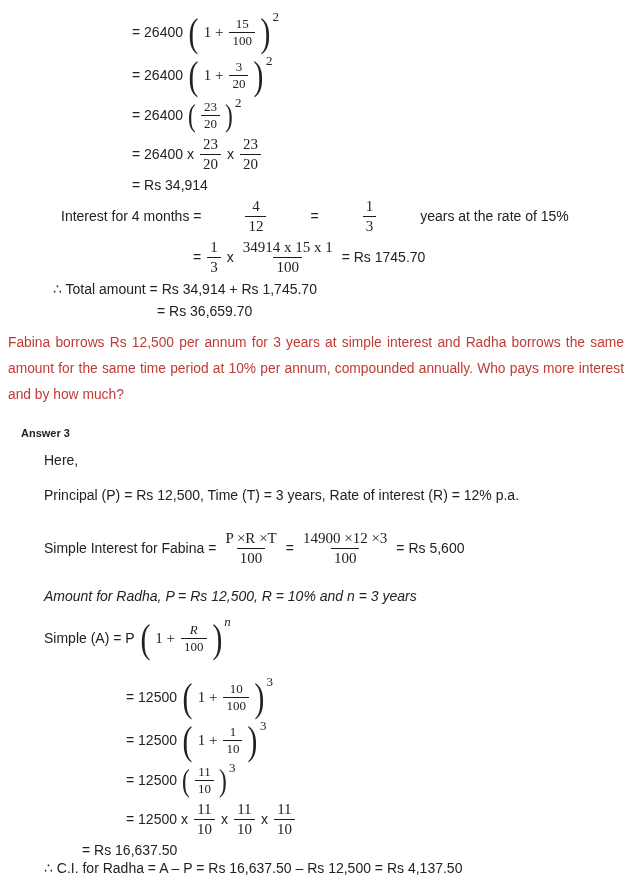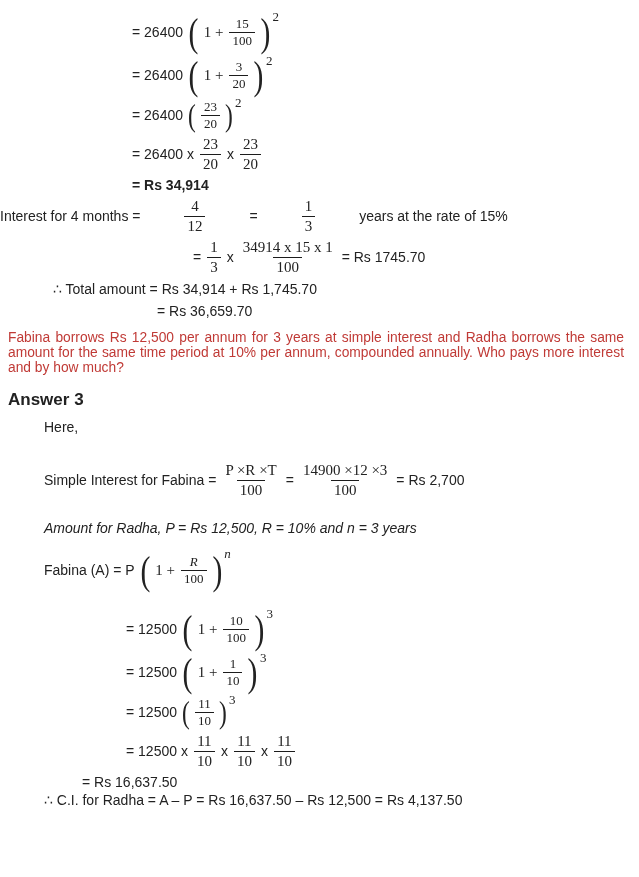--- a/index.html
+++ b/index.html
@@ -34,37 +34,37 @@
     align-self:flex-start;font-family:"Liberation Serif",serif;
     font-size:13px;margin-left:-3px;margin-top:-1px;
   }
   .exp.it{font-style:italic;}
   .it{font-style:italic;}
   
   .eq1{height:44px;margin-left:132px;}
   .eq2{height:42px;margin-left:132px;}
   .eq3{height:38px;margin-left:132px;}
   .eq4{height:40px;margin-left:132px;}
-  .eq5{height:22px;margin-left:132px;font-weight:bold;}
-  .interest{height:40px;gap:44px;}
+  .eq5{height:22px;margin-left:132px;}
+  .interest{height:40px;margin-left:61px;gap:44px;}
   .calc{height:42px;margin-left:193px;}
   .total1{height:22px;margin-left:53px;}
   .total2{height:22px;margin-left:157px;}
   .qheading{
     height:22px;margin-left:8px;margin-top:18px;
     color:var(--red-heading);font-weight:bold;font-size:15px;
     display:flex;align-items:center;
   }
   .qbody{
     margin:8px 9px 14px 8px;width:616px;
-    color:var(--red-body);font-size:13.8px;line-height:15px;
+    color:var(--red-body);font-size:13.8px;line-height:26px;
     text-align:justify;
   }
   .aheading{
-    height:22px;margin-left:8px;margin-top:8px;font-weight:bold;font-size:17px;
+    height:22px;margin-left:21px;margin-top:8px;font-weight:bold;font-size:11px;
     display:flex;align-items:center;
   }
   .here{height:22px;margin-left:44px;margin-top:5px;}
   .principal{height:22px;margin-left:44px;margin-top:13px;}
   .si{height:44px;margin-left:44px;margin-top:20px;}
   .radha{height:22px;margin-left:44px;margin-top:15px;font-style:italic;}
   .amount{height:46px;margin-left:44px;margin-top:8px;}
   .e1{height:44px;margin-left:126px;margin-top:14px;}
   .e2{height:42px;margin-left:126px;}
   .e3{height:38px;margin-left:126px;}
@@ -155,39 +155,40 @@
     <span>= Rs 1745.70</span>
   </div>
 
   <div class="txtline total1">∴ Total amount = Rs 34,914 + Rs 1,745.70</div>
   <div class="txtline total2">= Rs 36,659.70</div>
 
   <div class="qbody">Fabina borrows Rs 12,500 per annum for 3 years at simple interest and Radha borrows the same amount for the same time period at 10% per annum, compounded annually. Who pays more interest and by how much?</div>
 
   <div class="aheading">Answer 3</div>
   <div class="txtline here">Here,</div>
+  <div class="txtline principal">Principal (P) = Rs 12,500, Time (T) = 3 years, Rate of interest (R) = 12% p.a.</div>
 
   <div class="eq si">
     <span>Simple Interest for Fabina =</span>
     <span class="frac">
       <span class="num">P ×R ×T</span>
       <span class="den">100</span>
     </span>
     <span>=</span>
     <span class="frac">
       <span class="num">14900 ×12 ×3</span>
       <span class="den">100</span>
     </span>
-    <span>= Rs 2,700</span>
+    <span>= Rs 5,600</span>
   </div>
 
   <div class="txtline radha">Amount for Radha, P = Rs 12,500, R = 10% and n = 3 years</div>
 
   <div class="eq amount">
-    <span>Fabina (A) = P</span>
+    <span>Simple (A) = P</span>
     <span class="lp">(</span>
     <span class="ser">1 +</span>
     <span class="frac small">
       <span class="num it">R</span>
       <span class="den">100</span>
     </span>
     <span class="rp">)</span>
     <span class="exp it">n</span>
   </div>
 

